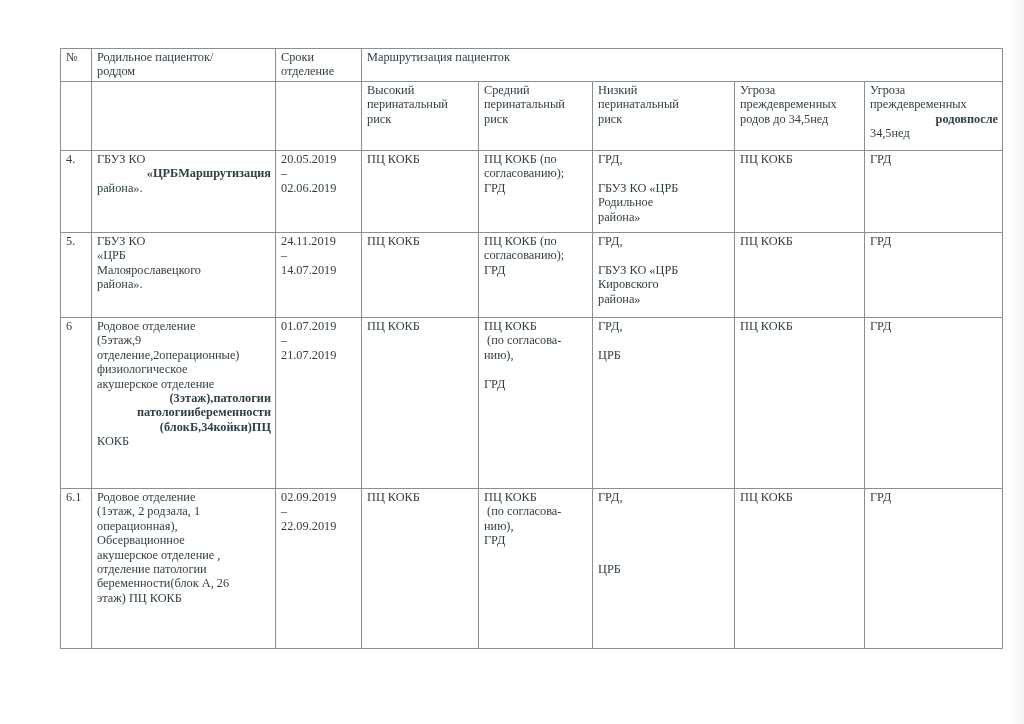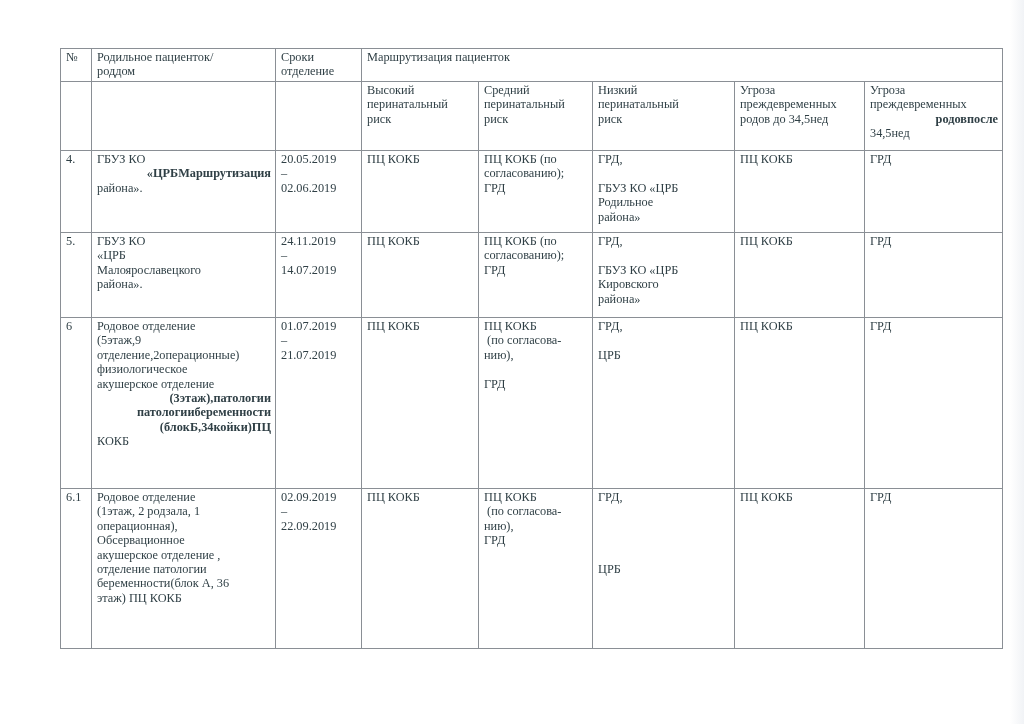--- a/index.html
+++ b/index.html
@@ -264,21 +264,21 @@
     <td>
           <span class="line">6.1</span>
         </td>
     <td>
       <span class="line">Родовое отделение</span>
       <span class="line">(1этаж, 2 родзала, 1</span>
       <span class="line">операционная),</span>
       <span class="line">Обсервационное</span>
       <span class="line">акушерское отделение ,</span>
       <span class="line">отделение патологии</span>
-      <span class="line">беременности(блок А, 36</span>
+      <span class="line">беременности(блок А, 26</span>
       <span class="line">этаж) ПЦ КОКБ</span>
     </td>
     <td>
       <span class="line">02.09.2019</span>
       <span class="line">–</span>
       <span class="line">22.09.2019</span>
     </td>
     <td>
           <span class="line">ПЦ КОКБ</span>
         </td>

